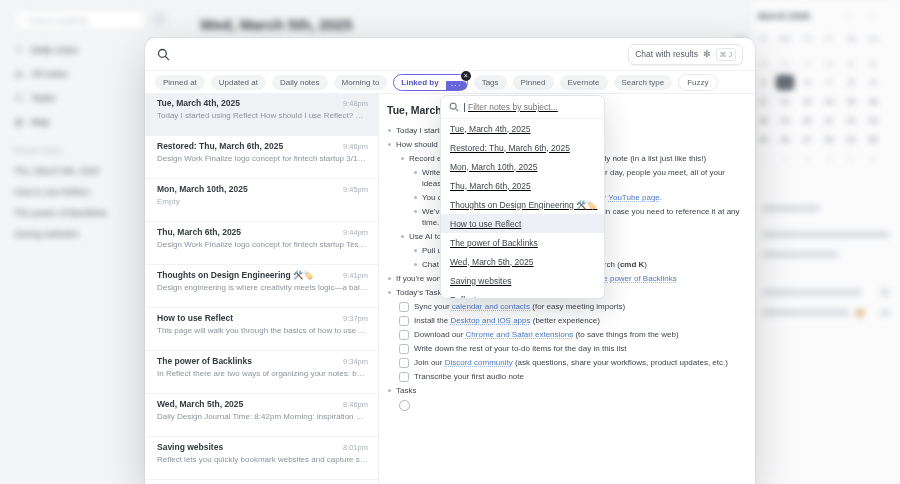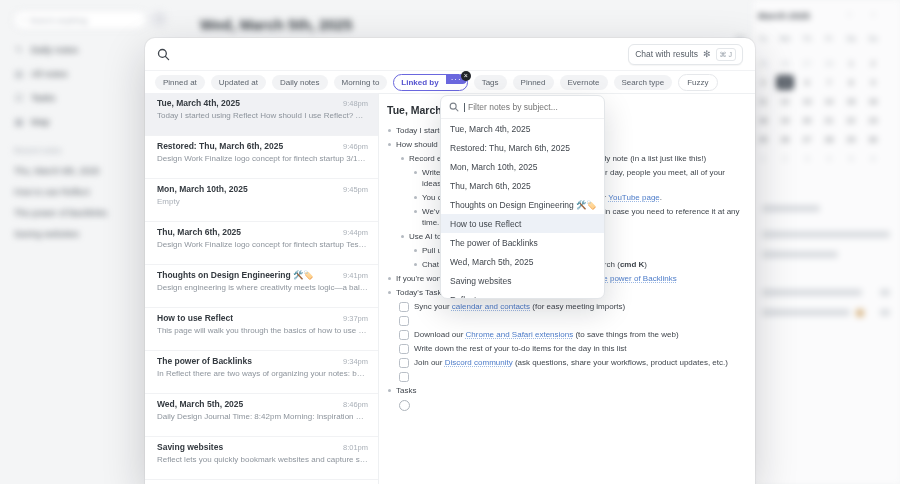--- a/index.html
+++ b/index.html
@@ -32,21 +32,21 @@
   .m-search{height:32px;display:flex;align-items:center;gap:8px;padding:0 12px;border-bottom:1px solid #f1f2f4;}
   .m-input{flex:1;border:none;outline:none;font-size:9px;color:#3c424a;background:transparent;
            font-family:"Liberation Sans",sans-serif;}
   .chat-btn{display:flex;align-items:center;gap:5px;border:1px solid #e4e7ea;border-radius:6px;
             padding:3px 6px;font-size:8.5px;color:#596069;background:#fff;box-shadow:0 1px 1px rgba(0,0,0,.04);cursor:pointer;}
   .sparkle{color:#6f7680;font-size:9px;}
   .kbd{border:1px solid #e4e7ea;border-radius:3px;padding:0 3px;font-size:7px;color:#9aa2ab;line-height:11px;}
   .chips{display:flex;align-items:center;gap:6px;padding:0 10px;height:22px;border-bottom:1px solid #eef0f2;}
   .chip{background:#f2f3f5;border-radius:10px;padding:3px 8px;font-size:8px;color:#5d646d;white-space:nowrap;cursor:pointer;}
   .chip.white{background:#fff;border:1px solid #e6e8eb;}
-  .chip-active{position:relative;display:flex;align-items:flex-start;border:1px solid #6a67de;
+  .chip-active{position:relative;display:flex;align-items:flex-end;border:1px solid #6a67de;
                border-radius:10px;background:#fff;cursor:pointer;}
   .chip-active .lbl{padding:3px 7px;font-size:8px;font-weight:700;color:#5553cf;}
   .chip-active .more{background:#6a67de;color:#fff;border-radius:0 9px 9px 0;padding:0 5px;
                      font-size:8px;display:flex;align-items:center;letter-spacing:1px;}
   .chip-x{position:absolute;top:-4px;right:-4px;width:10px;height:10px;background:#23262b;color:#fff;
           border-radius:50%;font-size:7px;line-height:10px;text-align:center;cursor:pointer;}
   .list{position:absolute;left:0;top:55px;width:233px;bottom:0;overflow:hidden;}
   .row{height:37px;padding:5px 10px 0 12px;border-bottom:1px solid #f1f2f4;cursor:pointer;}
   .row.sel{background:#f0f1f4;}
   .row .tr{display:flex;justify-content:space-between;align-items:baseline;}
@@ -59,21 +59,21 @@
   .note-title{font-size:10.5px;font-weight:700;color:#2e3338;margin:2px 0 7px 2px;}
   .nline{display:flex;align-items:flex-start;font-size:8px;color:#40464d;line-height:11px;padding:1.5px 0;min-height:11px;}
   .nline .txt{flex:1;}
   .blt{width:3px;height:3px;border-radius:50%;background:#b4bac1;margin:4px 5px 0 3px;flex:none;}
   .chk{width:8px;height:8px;border:1px solid #b9bfc7;border-radius:2.5px;margin:1px 5px 0 1px;flex:none;background:#fff;cursor:pointer;}
   .rdo{width:9px;height:9px;border:1px solid #aeb5bc;border-radius:50%;margin:1px 5px 0 1px;flex:none;background:#fff;cursor:pointer;}
   .lnk{color:#4d7cc9;text-decoration:underline;text-decoration-style:dotted;text-decoration-color:#9db9e4;cursor:pointer;}
   .b{font-weight:700;}
   
   .dropdown{position:absolute;left:440px;top:95px;width:163px;height:202px;background:#fff;
-            border:1px solid #e3e6e9;border-radius:7px;box-shadow:0 12px 30px rgba(15,20,30,.16);overflow:hidden;z-index:5;}
+            border:1px solid #e3e6e9;border-radius:7px;box-shadow:0 12px 30px rgba(15,20,30,.16);overflow:hidden;z-index:5;text-decoration:underline;}
   .dd-search{display:flex;align-items:center;gap:3px;padding:6px 8px;border-bottom:1px solid #f0f1f3;}
   .caret{width:1px;height:9px;background:#566069;margin-left:2px;}
   .dd-ph{font-size:8.5px;color:#aab1b9;border:none;outline:none;background:transparent;flex:1;
          font-family:"Liberation Sans",sans-serif;padding:0;}
   .dd-item{padding:4.5px 9px;font-size:8.5px;color:#40464d;white-space:nowrap;overflow:hidden;cursor:pointer;}
   .dd-item.hl{background:#edf1f7;}
   svg.mag{flex:none;}
 </style>
 </head>
 <body>
@@ -324,35 +324,37 @@
           <div class="nline" style="margin-left: 0px;">
             <span class="blt"></span>
             <span class="txt"><span>Today's Task List</span></span>
           </div>
           <div class="nline" style="margin-left: 13px;">
             <span class="chk"></span>
             <span class="txt"><span>Sync your </span><span class="lnk">calendar and contacts</span><span> (for easy meeting imports)</span></span>
           </div>
           <div class="nline" style="margin-left: 13px;">
             <span class="chk"></span>
+            <span class="txt"><span>Install the </span><span class="lnk">Desktop and iOS apps</span><span> (better experience)</span></span>
           </div>
           <div class="nline" style="margin-left: 13px;">
             <span class="chk"></span>
             <span class="txt"><span>Download our </span><span class="lnk">Chrome and Safari extensions</span><span> (to save things from the web)</span></span>
           </div>
           <div class="nline" style="margin-left: 13px;">
             <span class="chk"></span>
             <span class="txt"><span>Write down the rest of your to-do items for the day in this list</span></span>
           </div>
           <div class="nline" style="margin-left: 13px;">
             <span class="chk"></span>
             <span class="txt"><span>Join our </span><span class="lnk">Discord community</span><span> (ask questions, share your workflows, product updates, etc.)</span></span>
           </div>
           <div class="nline" style="margin-left: 13px;">
             <span class="chk"></span>
+            <span class="txt"><span>Transcribe your first audio note</span></span>
           </div>
           <div class="nline" style="margin-left: 0px;">
             <span class="blt"></span>
             <span class="txt"><span>Tasks</span></span>
           </div>
           <div class="nline" style="margin-left: 13px;">
             <span class="rdo"></span>
             <span class="txt"></span>
           </div>
         </div>

